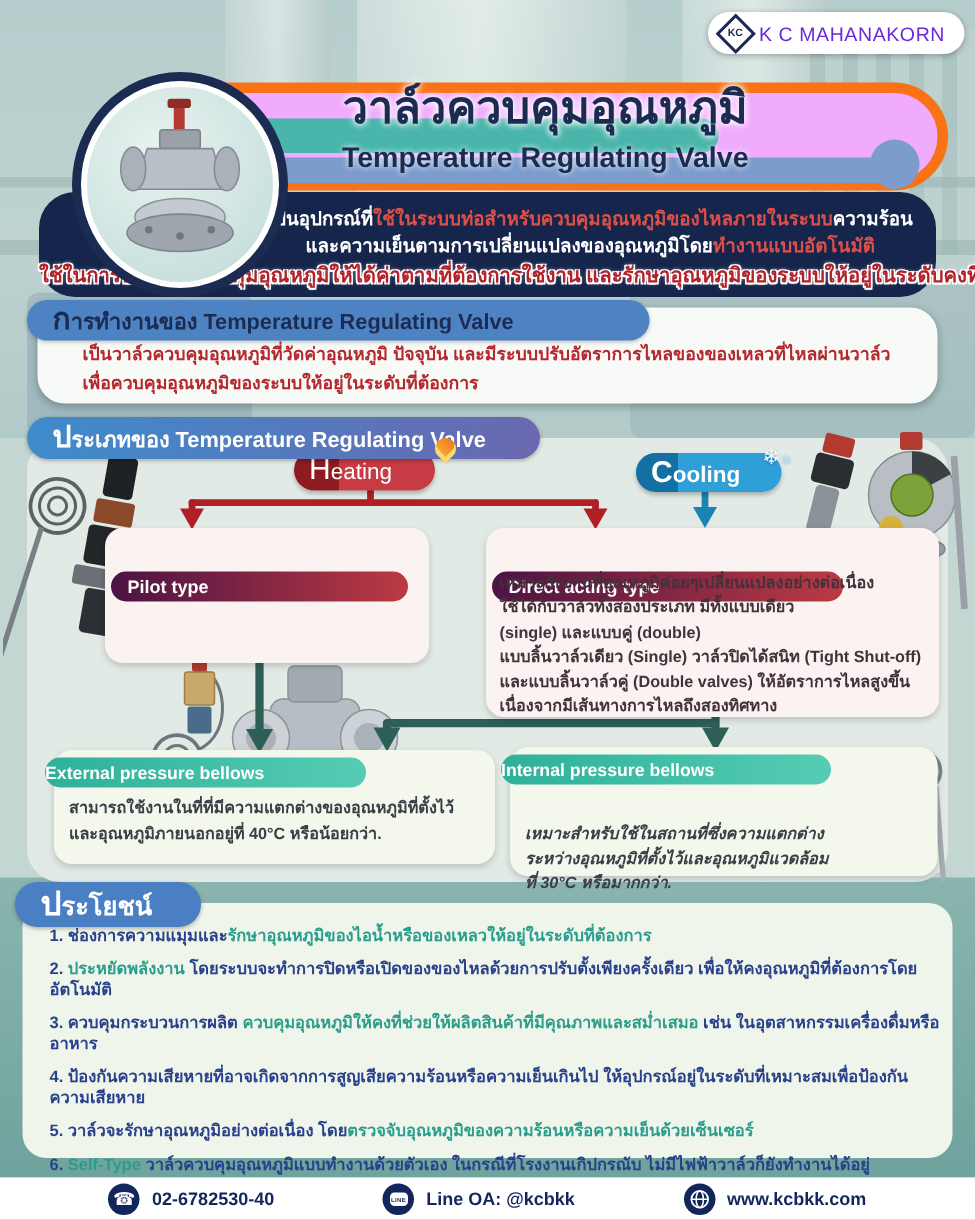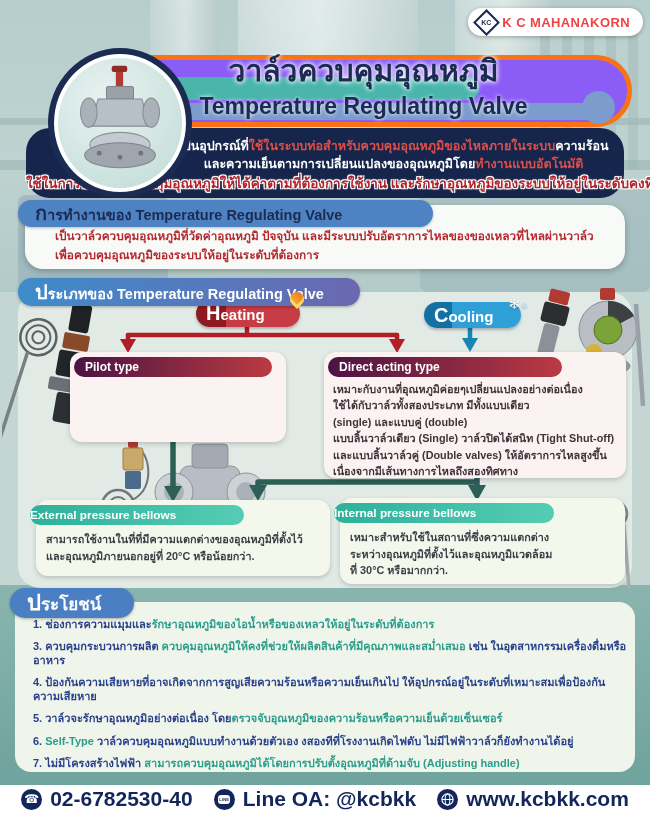--- a/index.html
+++ b/index.html
@@ -20,31 +20,31 @@
   .m7{left:420px;top:180px;width:230px;height:112px;background:#7e98a5;opacity:.4;border-radius:8px;}
   .m8{left:540px;top:20px;width:110px;height:150px;background:repeating-linear-gradient(90deg,#9fb6b4 0 10px,#c2d3d1 10px 22px);opacity:.6;}
   .m9{left:0;top:0;width:650px;height:292px;background:linear-gradient(180deg,rgba(190,212,210,.25),rgba(170,198,196,.45));}
 
   
   .logo-pill{position:absolute;right:7px;top:8px;height:28px;background:#ffffff;border-radius:15px;
     display:flex;align-items:center;gap:6px;padding:0 13px 0 9px;box-shadow:0 1px 4px rgba(0,0,0,.3);}
   .logo-mark{width:15px;height:15px;border:2px solid #1b2a52;transform:rotate(45deg);
     display:flex;align-items:center;justify-content:center;background:#fff;flex:0 0 auto;}
   .logo-mark span{transform:rotate(-45deg);font-size:7px;font-weight:bold;color:#1b2a52;}
-  .logo-text{font-size:13px;font-weight:bold;color:#ef4444;letter-spacing:.4px;white-space:nowrap;}
-
-  
-  .banner{position:absolute;left:95px;top:55px;width:537px;height:72px;background:#8b5cf6;
-    border:5px solid #f97316;border-radius:40px;box-sizing:border-box;z-index:3;}
+  .logo-text{font-size:13px;font-weight:normal;color:#6d28d9;letter-spacing:.4px;white-space:nowrap;}
+
+  
+  .banner{position:absolute;left:95px;top:55px;width:537px;height:72px;background:#f0abfc;
+    border:7px solid #f97316;border-radius:40px;box-sizing:border-box;z-index:3;}
   .band-teal{position:absolute;left:0;top:17px;width:72%;height:23px;background:#49b5ab;border-radius:0 12px 12px 0;}
   .band-blue{position:absolute;left:58px;top:43px;width:440px;height:17px;background:#7b9ccc;border-radius:9px;}
   .band-dot{position:absolute;right:12px;top:31px;width:33px;height:33px;background:#7b9ccc;border-radius:50%;}
   .title-th{position:absolute;left:0;right:0;top:-10px;text-align:center;font-size:30px;font-weight:bold;color:#1c2b52;
     text-shadow:0 0 4px #fff,0 0 6px #fff;line-height:1.4;}
-  .title-en{position:absolute;left:0;right:0;top:33px;text-align:center;font-size:23px;font-weight:bold;color:#1c2b52;
+  .title-en{position:absolute;left:0;right:0;top:33px;text-align:center;font-size:19px;font-weight:bold;color:#1c2b52;
     text-shadow:0 0 4px #fff;}
 
   
   .badge{position:absolute;left:48px;top:48px;width:132px;height:138px;border-radius:50%;
     background:radial-gradient(circle at 40% 35%,#e9f3f1,#bcd9d4);border:6px solid #1c2b52;
     box-shadow:inset 0 0 0 4px #ffffff;z-index:4;display:flex;align-items:center;justify-content:center;overflow:hidden;}
 
   
   .intro-panel{position:absolute;left:26px;top:128px;width:598px;height:70px;background:#16254c;border-radius:24px;z-index:2;}
   .intro-l1{position:absolute;left:145px;right:8px;top:8px;text-align:center;font-size:12.5px;font-weight:bold;color:#fff;white-space:nowrap;}
@@ -63,75 +63,75 @@
   .sec1-pill::first-letter{font-size:20px;}
   .sec1-body{position:absolute;left:55px;top:227px;width:555px;font-size:11.8px;font-weight:bold;color:#b5282e;
     white-space:pre-line;line-height:1.6;z-index:6;}
 
   
   .types-card{position:absolute;left:18px;top:292px;width:614px;height:296px;background:#e2eae6;border-radius:22px;z-index:2;}
   .types-pill{position:absolute;left:18px;top:278px;width:342px;height:28px;background:linear-gradient(90deg,#3e8ccb,#6a68b0);
     border-radius:17px;color:#ffffff;font-weight:bold;font-size:14.5px;line-height:28px;padding-left:17px;z-index:7;
     box-shadow:0 1px 3px rgba(0,0,0,.3);}
   .types-pill::first-letter{font-size:20px;}
-  .heat-pill{position:absolute;left:196px;top:300px;width:104px;height:27px;border-radius:15px;
-    background:linear-gradient(90deg,#8e1b22 0 30px,#c63b44 30px);color:#fff;font-weight:bold;font-size:15px;
+  .heat-pill{position:absolute;left:196px;top:300px;width:94px;height:27px;border-radius:15px;
+    background:linear-gradient(90deg,#8e1b22 0 30px,#c63b44 30px);color:#fff;font-weight:normal;font-size:15px;
     line-height:27px;padding-left:10px;z-index:6;box-shadow:0 2px 3px rgba(0,0,0,.25);}
   .heat-pill::first-letter{font-size:20px;}
   .cool-pill{position:absolute;left:424px;top:302px;width:97px;height:26px;border-radius:15px;
     background:linear-gradient(90deg,#1470a3 0 28px,#2f9fd8 28px);color:#fff;font-weight:bold;font-size:15px;
     line-height:26px;padding-left:10px;z-index:6;box-shadow:0 2px 3px rgba(0,0,0,.25);}
   .cool-pill::first-letter{font-size:20px;}
   .flame{position:absolute;left:290px;top:292px;width:14px;height:14px;z-index:7;
     background:linear-gradient(#f6b33d,#ef7c1b);border-radius:0 50% 50% 50%;transform:rotate(-135deg);
     box-shadow:inset 2px 2px 0 1px #fbd96a;}
   .snow{position:absolute;left:508px;top:295px;z-index:7;color:#eef7fb;font-size:15px;text-shadow:0 1px 2px rgba(0,0,0,.25);}
   .snow small{font-size:9px;color:#bfe2f2;}
 
   .type-box{position:absolute;background:#faf3f2;border-radius:12px;box-shadow:0 2px 5px rgba(0,0,0,.18);z-index:5;}
   .pilot-box{left:70px;top:352px;width:216px;height:90px;}
   .direct-box{left:324px;top:352px;width:302px;height:126px;}
   .type-pill{position:absolute;height:20px;background:linear-gradient(90deg,#4b1344,#bb3a42);border-radius:11px;
-    color:#fff;font-weight:bold;font-size:12px;line-height:20px;padding-left:11px;z-index:6;box-sizing:border-box;}
+    color:#fff;font-weight:bold;font-size:12px;line-height:20px;padding-left:11px;z-index:6;box-sizing:border-box;margin-top:24px;}
   .pilot-pill{left:74px;top:357px;width:198px;}
   .direct-pill{left:328px;top:357px;width:234px;}
   .type-body{position:absolute;font-size:10.8px;color:#43313b;font-weight:bold;white-space:pre-line;line-height:1.52;z-index:6;}
   .pilot-body{left:80px;top:383px;width:202px;}
   .direct-body{left:333px;top:381px;width:290px;}
 
   .bel-box{position:absolute;background:#f3f7ec;border-radius:12px;box-shadow:0 2px 5px rgba(0,0,0,.18);z-index:5;}
   .ext-box{left:36px;top:500px;width:294px;height:76px;}
   .int-box{left:340px;top:498px;width:285px;height:86px;}
   .bel-pill{position:absolute;height:20px;background:linear-gradient(90deg,#2eb09a,#55cdb4);border-radius:11px;
     color:#fff;font-weight:bold;font-size:11.8px;line-height:20px;z-index:6;box-sizing:border-box;}
   .ext-pill{left:30px;top:505px;width:214px;}
   .int-pill{left:334px;top:503px;width:220px;}
   .bel-body{position:absolute;font-size:10.8px;color:#3a3f46;font-weight:bold;white-space:pre-line;line-height:1.55;z-index:6;}
   .ext-body{left:46px;top:531px;width:275px;}
-  .int-body{left:350px;top:529px;width:205px;}
+  .int-body{left:350px;top:548px;width:205px;font-style:italic;}
 
   .arrows{position:absolute;left:18px;top:292px;width:614px;height:296px;z-index:4;pointer-events:none;}
   .product{position:absolute;z-index:3;}
 
   
   .benefits-bg{position:absolute;left:0;top:585px;width:650px;height:200px;background:linear-gradient(180deg,#8ab5ae,#6fa39d);}
   .benefits-card{position:absolute;left:15px;top:602px;width:620px;height:170px;background:#eff5ea;border-radius:16px;z-index:2;}
   .benefits-pill{position:absolute;left:10px;top:588px;width:124px;height:30px;background:#4a7fc4;border-radius:17px;
     color:#fff;font-weight:bold;font-size:17px;line-height:30px;padding-left:17px;z-index:4;box-shadow:0 1px 3px rgba(0,0,0,.3);}
   .benefits-pill::first-letter{font-size:22px;}
   .benefits-list{position:absolute;left:33px;top:618px;width:595px;z-index:3;}
   .benefit-item{font-size:11px;font-weight:bold;color:#29418c;line-height:1.25;margin-bottom:8.5px;}
   .benefit-item .hl{color:#2a9d8c;margin-top:44px;}
   .benefit-item .b-num{margin-right:3px;}
 
   
   .footer{position:absolute;left:0;top:785px;width:650px;height:28px;background:#ffffff;
     display:flex;align-items:center;justify-content:space-evenly;z-index:5;}
   .contact{display:flex;align-items:center;gap:8px;cursor:pointer;}
-  .contact .txt{font-size:21px;font-weight:bold;color:#13265c;white-space:nowrap;}
+  .contact .txt{font-size:12px;font-weight:bold;color:#13265c;white-space:nowrap;}
   .cicon{width:21px;height:21px;border-radius:50%;background:#13265c;display:flex;align-items:center;justify-content:center;flex:0 0 auto;}
   .cicon .glyph{color:#fff;font-size:12px;line-height:1;}
   .line-bubble{width:12px;height:9px;background:#fff;border-radius:3px;display:flex;align-items:center;justify-content:center;}
   .line-bubble span{font-size:4px;font-weight:bold;color:#13265c;letter-spacing:.2px;}
 </style>
 </head>
 <body>
 
 <div id="page">
 
@@ -286,37 +286,38 @@
   <div class="type-body direct-body">เหมาะกับงานที่อุณหภูมิค่อยๆเปลี่ยนแปลงอย่างต่อเนื่อง
 ใช้ได้กับวาล์วทั้งสองประเภท มีทั้งแบบเดียว
 (single) และแบบคู่ (double)
 แบบลิ้นวาล์วเดียว (Single) วาล์วปิดได้สนิท (Tight Shut-off)
 และแบบลิ้นวาล์วคู่ (Double valves) ให้อัตราการไหลสูงขึ้น
 เนื่องจากมีเส้นทางการไหลถึงสองทิศทาง</div>
 
   <div class="bel-box ext-box"></div>
   <div class="bel-pill ext-pill">External pressure bellows</div>
   <div class="bel-body ext-body">สามารถใช้งานในที่ที่มีความแตกต่างของอุณหภูมิที่ตั้งไว้
-และอุณหภูมิภายนอกอยู่ที่ 20°C หรือน้อยกว่า.</div>
+และอุณหภูมิภายนอกอยู่ที่ 40°C หรือน้อยกว่า.</div>
 
   <div class="bel-box int-box"></div>
   <div class="bel-pill int-pill">Internal pressure bellows</div>
   <div class="bel-body int-body">เหมาะสำหรับใช้ในสถานที่ซึ่งความแตกต่าง
 ระหว่างอุณหภูมิที่ตั้งไว้และอุณหภูมิแวดล้อม
 ที่ 30°C หรือมากกว่า.</div>
 
   <div class="benefits-bg"></div>
   <div class="benefits-card"></div>
   <div class="pill benefits-pill">ประโยชน์</div>
   <div class="benefits-list" id="benefits-list">
       <div class="benefit-item"><span class="b-num">1.</span><span>ช่องการความแมุมและ</span><span class="hl">รักษาอุณหภูมิของไอน้ำหรือของเหลวให้อยู่ในระดับที่ต้องการ</span></div>
+      <div class="benefit-item"><span class="b-num">2.</span><span class="hl">ประหยัดพลังงาน</span><span> โดยระบบจะทำการปิดหรือเปิดของของไหลด้วยการปรับตั้งเพียงครั้งเดียว เพื่อให้คงอุณหภูมิที่ต้องการโดยอัตโนมัติ</span></div>
       <div class="benefit-item"><span class="b-num">3.</span><span>ควบคุมกระบวนการผลิต </span><span class="hl">ควบคุมอุณหภูมิให้คงที่ช่วยให้ผลิตสินค้าที่มีคุณภาพและสม่ำเสมอ</span><span> เช่น ในอุตสาหกรรมเครื่องดื่มหรืออาหาร</span></div>
       <div class="benefit-item"><span class="b-num">4.</span><span>ป้องกันความเสียหายที่อาจเกิดจากการสูญเสียความร้อนหรือความเย็นเกินไป ให้อุปกรณ์อยู่ในระดับที่เหมาะสมเพื่อป้องกันความเสียหาย</span></div>
       <div class="benefit-item"><span class="b-num">5.</span><span>วาล์วจะรักษาอุณหภูมิอย่างต่อเนื่อง โดย</span><span class="hl">ตรวจจับอุณหภูมิของความร้อนหรือความเย็นด้วยเซ็นเซอร์</span></div>
-      <div class="benefit-item"><span class="b-num">6.</span><span class="hl">Self-Type </span><span>วาล์วควบคุมอุณหภูมิแบบทำงานด้วยตัวเอง งสองทีที่โรงงานเกิดไฟดับ ไม่มีไฟฟ้าวาล์วก็ยังทำงานได้อยู่</span></div>
+      <div class="benefit-item"><span class="b-num">6.</span><span class="hl">Self-Type </span><span>วาล์วควบคุมอุณหภูมิแบบทำงานด้วยตัวเอง ในกรณีที่โรงงานเกิปกรณับ ไม่มีไฟฟ้าวาล์วก็ยังทำงานได้อยู่</span></div>
       <div class="benefit-item"><span class="b-num">7.</span><span>ไม่มีโครงสร้างไฟฟ้า </span><span class="hl">สามารถควบคุมอุณหภูมิได้โดยการปรับตั้งอุณหภูมิที่ด้ามจับ (Adjusting handle)</span></div>
     </div>
 
   <div class="footer">
     <div class="contact">
       <div class="cicon">
           <span class="glyph">☎</span>
         </div>
       <span class="txt">02-6782530-40</span>
     </div>

